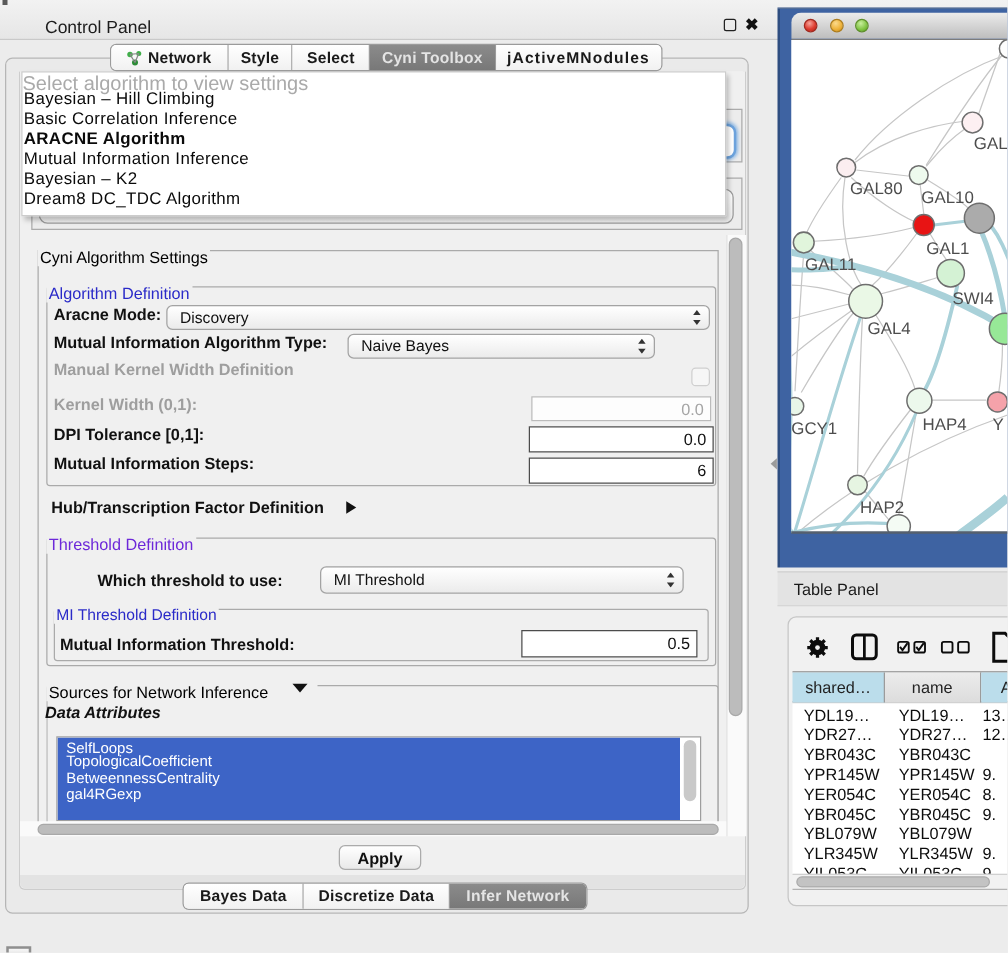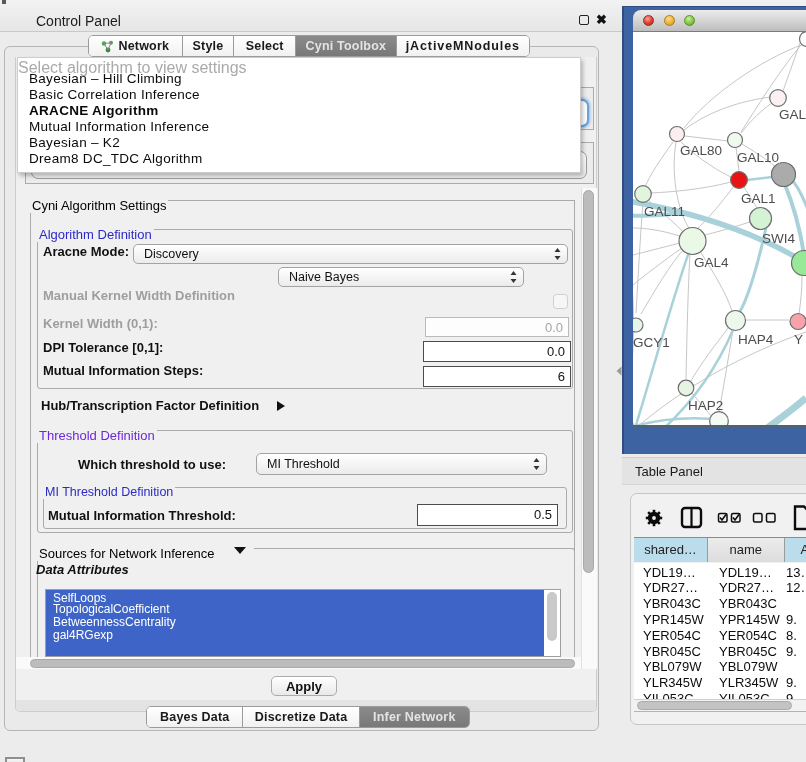--- a/index.html
+++ b/index.html
@@ -31,21 +31,21 @@
 
 .panelbox { border:1px solid #ababab; background:#ececec; }
 #combo1 { left:31px; top:99px; width:558px; height:28px; border:2px solid #6ca2dc; border-radius:7px;
   background:#fff; box-shadow:0 0 3px 1px #8ab6e4; }
 #combo2 { left:31px; top:151px; width:556px; height:28px; border:1px solid #9b9b9b; border-radius:7px;
   background:linear-gradient(#ffffff,#ededed); }
 
 #popup { left:17px; top:57px; width:564px; height:116px; background:#ffffff;
   border:1px solid #cccccc; box-shadow:2px 3px 4px rgba(0,0,0,0.25); }
 #popup .prompt { text-align:left; color:#aaaaaa; font-size:16px; padding-top:1px; height:13px; }
-#popup .item { font-size:13.5px; letter-spacing:0.3px; color:#0a0a0a; height:16.1px; line-height:16.1px; padding-left:11px; white-space:nowrap;}
+#popup .item { font-size:13.5px; letter-spacing:0.3px; color:#0a0a0a; height:16.1px; line-height:16.1px; padding-left:1px; white-space:nowrap;}
 
 .grp { border:1px solid #aaaaaa; border-radius:3px; }
 .grplbl { position:absolute; top:-3px; left:-1px; background:#f0f0f0; padding:0 2px; font-size:13px; }
 .lbl { position:absolute; font-size:13px; font-weight:bold; color:#111; white-space:nowrap; }
 .lblgray { color:#9e9e9e; }
 .combo { position:absolute; border:1px solid #a3a3a3; border-radius:5px;
   background:linear-gradient(#ffffff,#ebebeb); font-size:12.5px; color:#111;
   display:flex; align-items:center; padding-left:10px; }
 .carets { position:absolute; right:6px; top:50%; transform:translateY(-50%); width:7px; height:12px; }
 .field { position:absolute; background:#ffffff; border:1px solid #4c4c4c; font-size:13px; color:#111;
@@ -110,20 +110,21 @@
   </div>
 
   <div class="abs grp" style="left:37px;top:229px;width:536px;height:160px;">
     <span class="grplbl" style="color:#2a2ac8;">Algorithm Definition</span>
   </div>
   <div class="lbl" style="left:43px;top:244px;">Aracne Mode:</div>
   <div class="combo" style="left:133px;top:244px;width:435px;height:20px;">Discovery<svg class="carets" viewBox="0 0 7 12">
         <path d="M3.5 0 L6.5 4 L0.5 4 Z" fill="#333"></path>
         <path d="M3.5 12 L6.5 8 L0.5 8 Z" fill="#333"></path>
       </svg></div>
+  <div class="lbl" style="left:43px;top:266px;">Mutual Information Algorithm Type:</div>
   <div class="combo" style="left:278px;top:267px;width:246px;height:20px;">Naive Bayes<svg class="carets" viewBox="0 0 7 12">
         <path d="M3.5 0 L6.5 4 L0.5 4 Z" fill="#333"></path>
         <path d="M3.5 12 L6.5 8 L0.5 8 Z" fill="#333"></path>
       </svg></div>
   <div class="lbl lblgray" style="left:43px;top:288px;">Manual Kernel Width Definition</div>
   <div class="abs" style="left:553px;top:294px;width:15px;height:15px;border:1px solid #cfcfcf;border-radius:3.5px;background:#f6f6f6;"></div>
   <div class="lbl lblgray" style="left:43px;top:316px;">Kernel Width (0,1):</div>
   <div class="fieldd" style="left:425px;top:317px;width:144px;height:20px;">0.0</div>
   <div class="lbl" style="left:43px;top:340px;">DPI Tolerance [0,1]:</div>
   <div class="field" style="left:423px;top:341px;width:148px;height:21px;">0.0</div>

